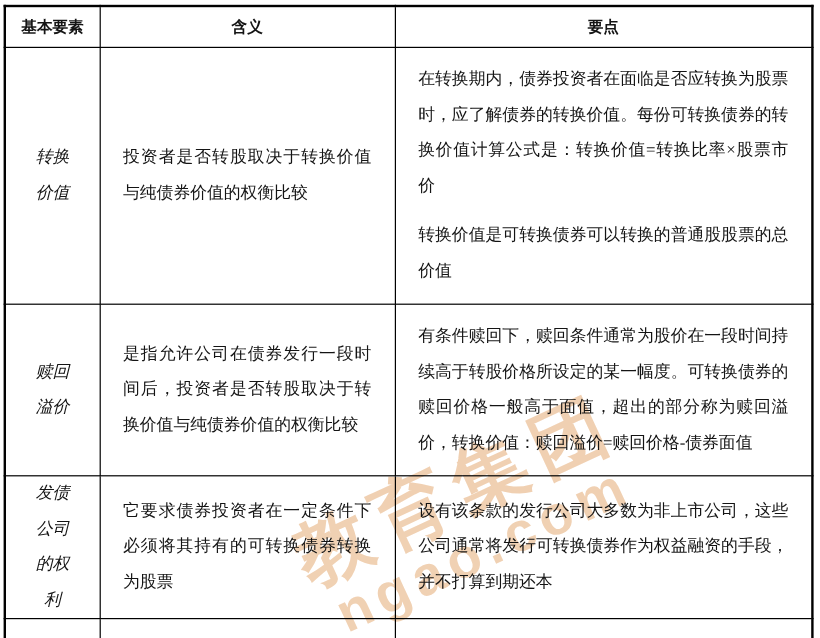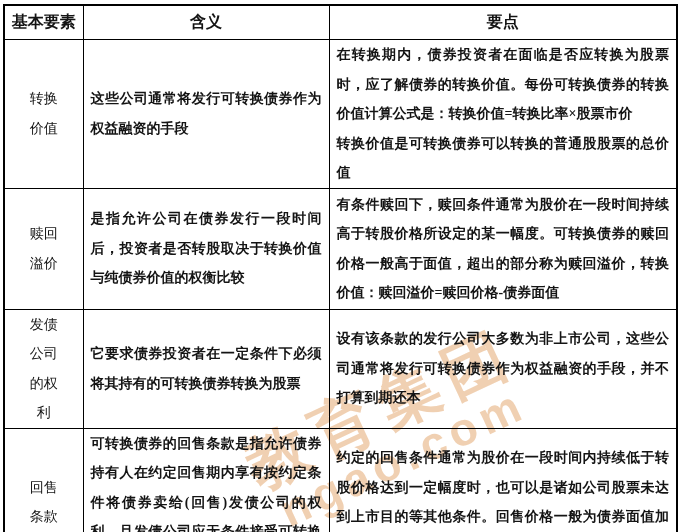--- a/index.html
+++ b/index.html
@@ -61,39 +61,40 @@
   .doc-table th, .doc-table td {
     border: 1px solid #000;
     vertical-align: middle;
     background: transparent;
     overflow: hidden;
   }
   .doc-table {
     border: 2px solid #000;
   }
   .doc-table th {
-    font-size: 16px;
+    font-size: 13px;
     font-weight: bold;
     text-align: center;
     height: 33px;
     padding: 0 2px;
   }
   .doc-table td {
     font-size: 14px;
     line-height: 29.5px;
   }
   td.c1 {
     text-align: center;
     padding: 0 20px;
+    font-style: italic;
   }
   td.c2, td.c3 {
     text-align: justify;
     padding: 0 7px;
   }
-  td p { margin: 0; font-weight: bold; }
+  td p { margin: 12px; }
   tr.row1 { height: 147px; }
   tr.row2 { height: 121px; }
   tr.row3 { height: 91px; }
   tr.row4 { height: 130px; }
 </style>
 </head>
 <body>
 
 <div class="page">
 
@@ -111,21 +112,21 @@
     <tbody>
       <tr class="rh">
         <th>基本要素</th>
         <th>含义</th>
         <th>要点</th>
       </tr>
 
       <tr class="row1">
         <td class="c1">转换价值</td>
         <td class="c2">
-          <p>这些公司通常将发行可转换债券作为权益融资的手段</p>
+          <p>投资者是否转股取决于转换价值与纯债券价值的权衡比较</p>
         </td>
         <td class="c3">
           <p>在转换期内，债券投资者在面临是否应转换为股票时，应了解债券的转换价值。每份可转换债券的转换价值计算公式是：转换价值=转换比率×股票市价</p>
           <p>转换价值是可转换债券可以转换的普通股股票的总价值</p>
         </td>
       </tr>
 
       <tr class="row2">
         <td class="c1">赎回溢价</td>
         <td class="c2">

